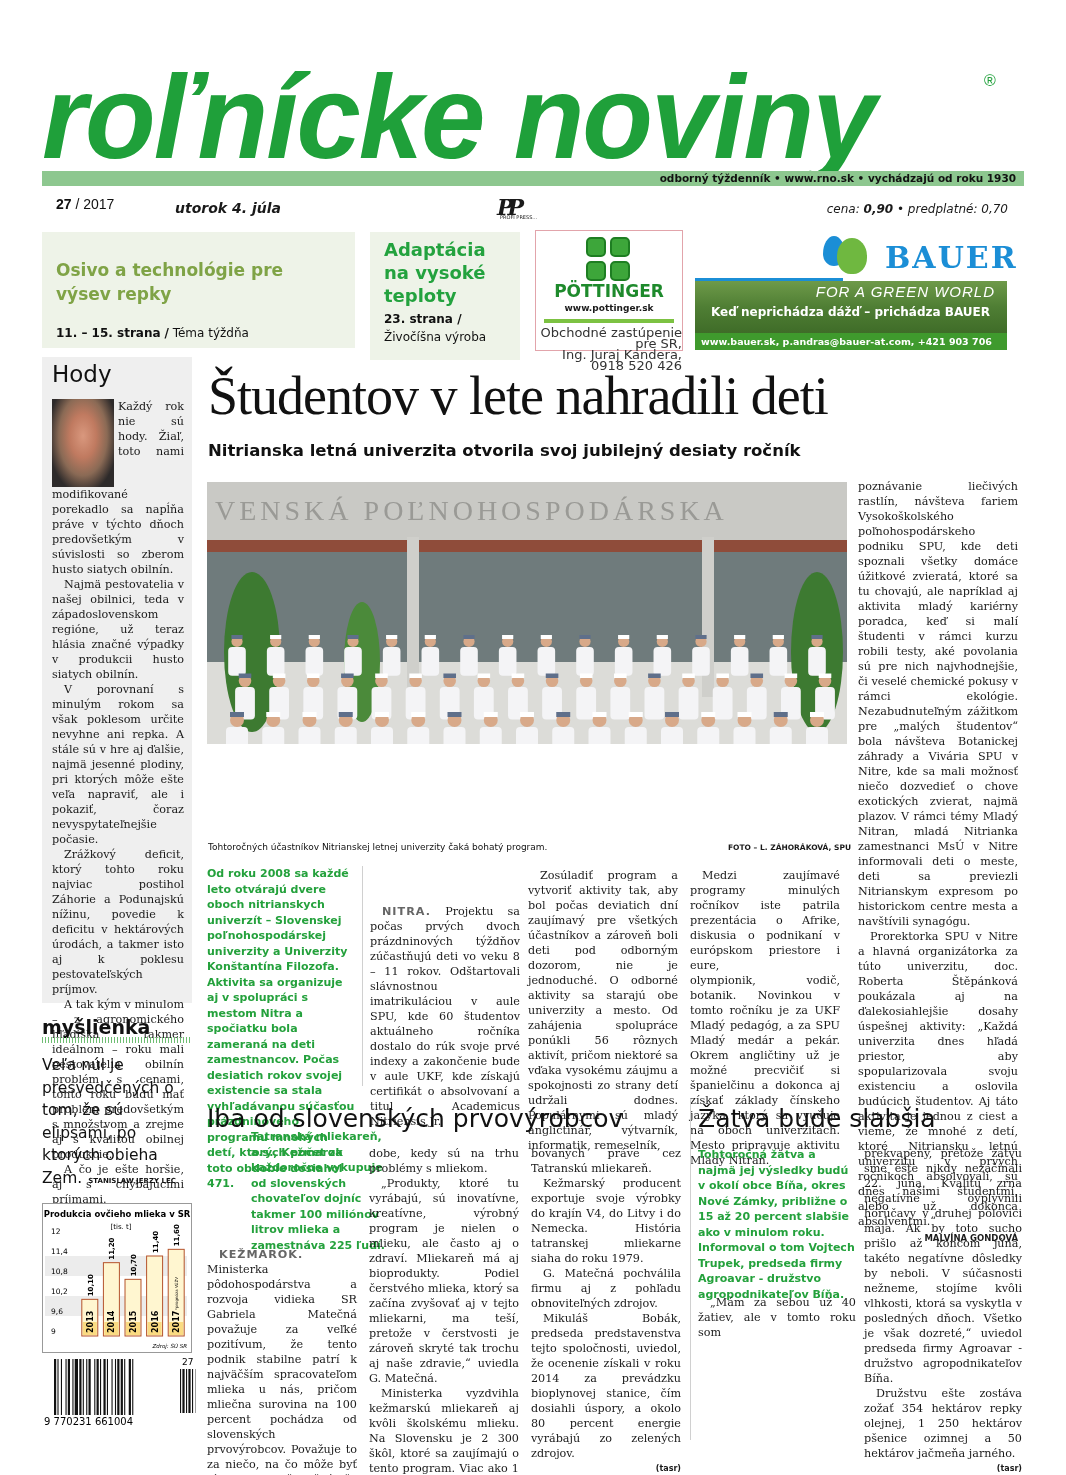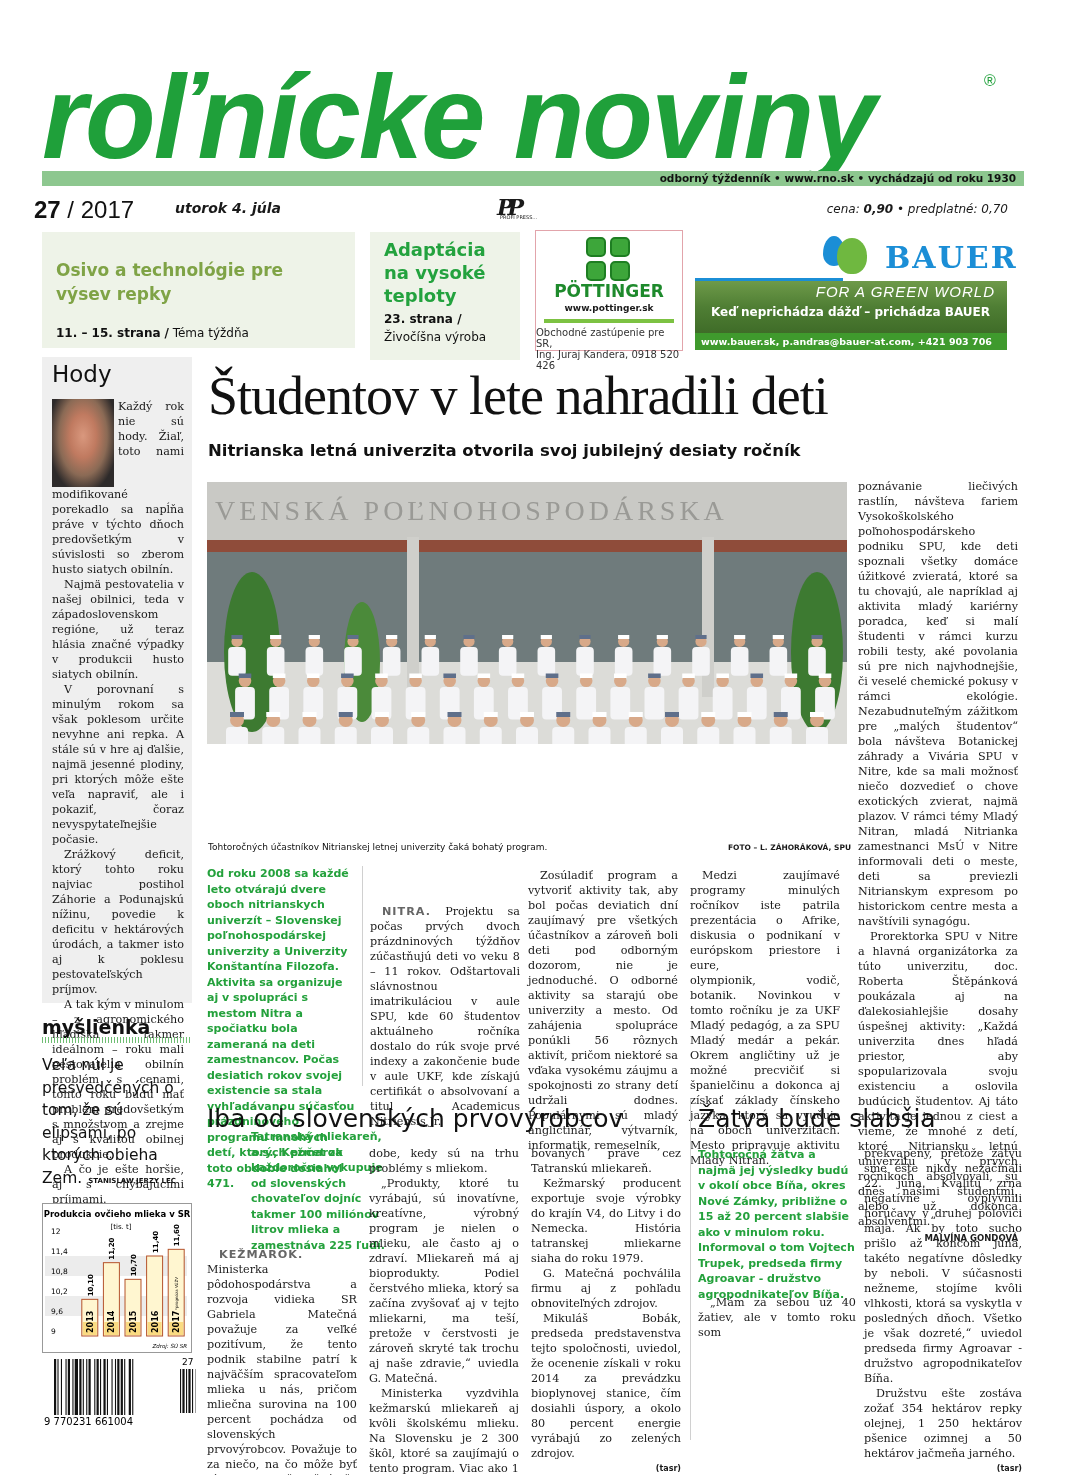--- a/index.html
+++ b/index.html
@@ -3,41 +3,41 @@
 <meta charset="utf-8">
 <style>
   * { box-sizing: border-box; margin: 0; padding: 0; }
   body { width: 1066px; height: 1475px; background: #fff; position: relative; overflow: hidden; font-family: "DejaVu Serif", serif; color: #1a1a1a; }
   .abs { position: absolute; }
   
   .masthead-title { left: 42px; top: 62px; font-family: "Liberation Sans", sans-serif; font-weight: bold; font-style: italic; font-size: 118px; line-height: 110px; color: #1fa03a; letter-spacing: -2px; transform: scaleX(0.98); transform-origin: left; white-space: nowrap; }
   .reg { left: 984px; top: 72px; font-family: "Liberation Sans", sans-serif; font-size: 16px; color: #1fa03a; }
   .tagline-bar { left: 42px; top: 171px; width: 982px; height: 15px; background: #8dc78f; }
   .tagline { right: 8px; top: 0; font-family: "DejaVu Sans", sans-serif; font-size: 10.5px; font-weight: bold; color: #111; line-height: 15px; position: absolute; }
-  .issue { left: 34px; top: 196px; font-family: "Liberation Sans", sans-serif; font-size: 24px; color: #111; }
+  .issue { left: 56px; top: 196px; font-family: "Liberation Sans", sans-serif; font-size: 14px; color: #111; }
   .issue b { font-weight: bold; }
   .date { left: 175px; top: 200px; font-family: "DejaVu Sans", sans-serif; font-size: 14px; font-weight: bold; font-style: italic; }
   .pp-logo { left: 497px; top: 196px; width: 48px; height: 24px; font-family: "DejaVu Serif", serif; font-weight: bold; font-style: italic; font-size: 22px; letter-spacing: -6px; line-height: 22px; }
   .pp-sub { left: 500px; top: 214px; font-size: 5px; font-family: "DejaVu Sans", sans-serif; }
   .price { right: 58px; top: 202px; font-family: "DejaVu Sans", sans-serif; font-size: 12px; font-style: italic; }
   
   .teaser { background: #eef3e8; }
   .teaser1 { left: 42px; top: 232px; width: 313px; height: 116px; padding-left: 40px; }
   .teaser1 .t-title { position: absolute; left: 14px; top: 26px; font-family: "DejaVu Sans", sans-serif; font-weight: bold; font-size: 17px; line-height: 24px; color: #7fa346; }
   .teaser1 .t-page { position: absolute; left: 14px; top: 94px; font-family: "DejaVu Sans", sans-serif; font-size: 12px; color: #111; }
   .teaser2 { left: 370px; top: 232px; width: 150px; height: 128px; }
   .teaser2 .t-title { position: absolute; left: 14px; top: 6px; font-family: "DejaVu Sans", sans-serif; font-weight: bold; font-size: 18px; line-height: 23px; color: #23a23e; }
   .teaser2 .t-page { position: absolute; left: 14px; top: 78px; font-family: "DejaVu Sans", sans-serif; font-size: 12px; line-height: 18px; color: #111; }
   .ad-pottinger { left: 535px; top: 230px; width: 148px; height: 121px; border: 1px solid #e2a4ab; background: #fff; }
   .clover { position: absolute; left: 50px; top: 6px; width: 46px; height: 46px; }
   .clover span { position: absolute; width: 20px; height: 20px; background: #3da63a; border: 2px solid #1e7e22; border-radius: 5px; }
   .pot-name { position: absolute; left: 0; width: 100%; top: 50px; text-align: center; font-family: "DejaVu Sans", sans-serif; font-weight: bold; font-size: 17px; color: #1e8a2c; letter-spacing: 0px; }
   .pot-url { position: absolute; left: 0; width: 100%; top: 72px; text-align: center; font-family: "DejaVu Sans", sans-serif; font-size: 9px; font-weight: bold; }
   .pot-line { position: absolute; left: 8px; right: 8px; top: 88px; height: 4px; background: #7cc242; }
-  .pot-info { position: absolute; left: 0; width: 100%; top: 96px; text-align: left; font-family: "DejaVu Sans", sans-serif; font-size: 10px; line-height: 11px; color: #333; }
+  .pot-info { position: absolute; left: 0; width: 100%; top: 96px; text-align: right; font-family: "DejaVu Sans", sans-serif; font-size: 13px; line-height: 11px; color: #333; }
   .ad-bauer { left: 695px; top: 230px; width: 312px; height: 121px; background: #fff; }
   .bauer-drop { position: absolute; left: 128px; top: 6px; width: 22px; height: 30px; background: #1b8ed6; border-radius: 50% 50% 50% 50% / 60% 60% 40% 40%; }
   .bauer-leaf { position: absolute; left: 142px; top: 8px; width: 30px; height: 36px; background: #6fb840; border-radius: 50% 50% 45% 45%; }
   .bauer-name { position: absolute; left: 190px; top: 10px; font-family: "DejaVu Serif", serif; font-weight: bold; font-size: 30px; color: #1b8ed6; letter-spacing: 2px; }
   .bauer-bar { position: absolute; left: 0; top: 48px; width: 148px; height: 3px; background: #1b8ed6; }
   .bauer-field { position: absolute; left: 0; top: 51px; width: 312px; height: 52px; background: linear-gradient(180deg, #6e9a49 0%, #4f7e34 50%, #3f6c28 100%); }
   .bauer-slogan { position: absolute; right: 12px; top: 2px; font-family: "Liberation Sans", sans-serif; font-style: italic; font-size: 15px; color: #fff; letter-spacing: 1px; }
   .bauer-claim { position: absolute; left: 16px; top: 24px; font-family: "DejaVu Sans", sans-serif; font-weight: bold; font-size: 12px; color: #fff; }
   .bauer-contact { position: absolute; left: 0; top: 103px; width: 312px; height: 17px; background: #3f9a2d; font-family: "DejaVu Sans", sans-serif; font-weight: bold; font-size: 9.5px; color: #fff; line-height: 17px; padding-left: 6px; }
   

